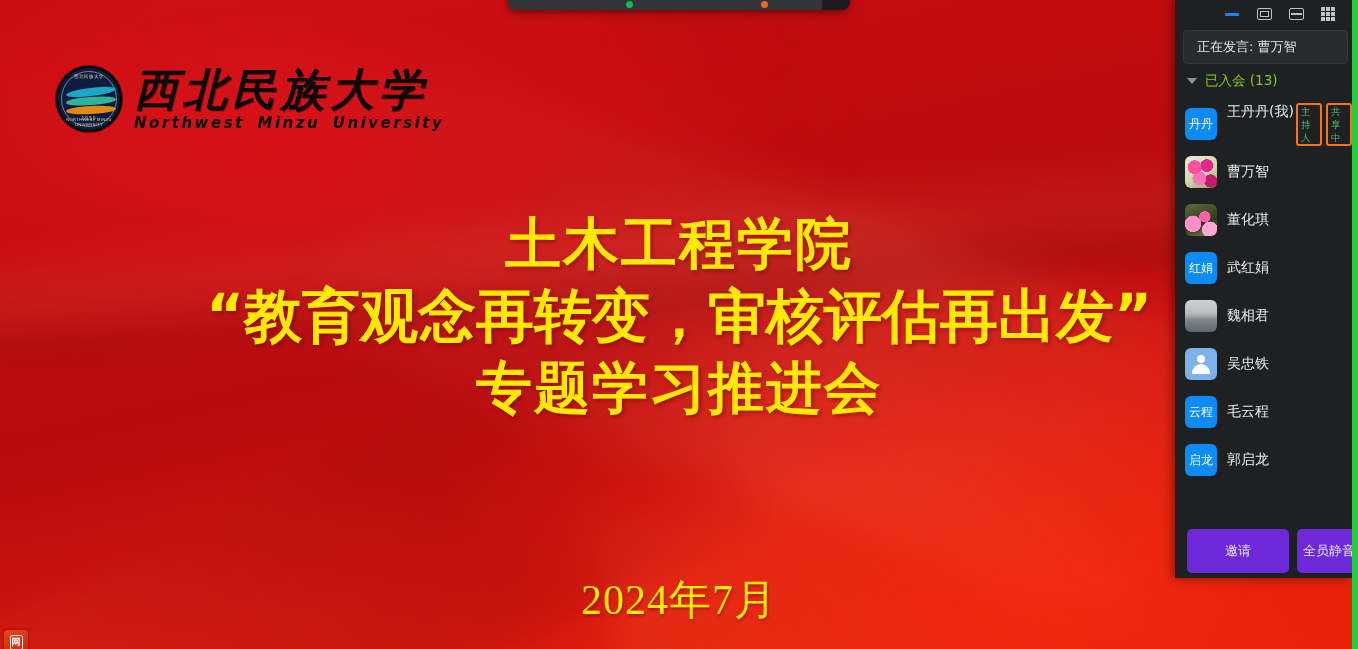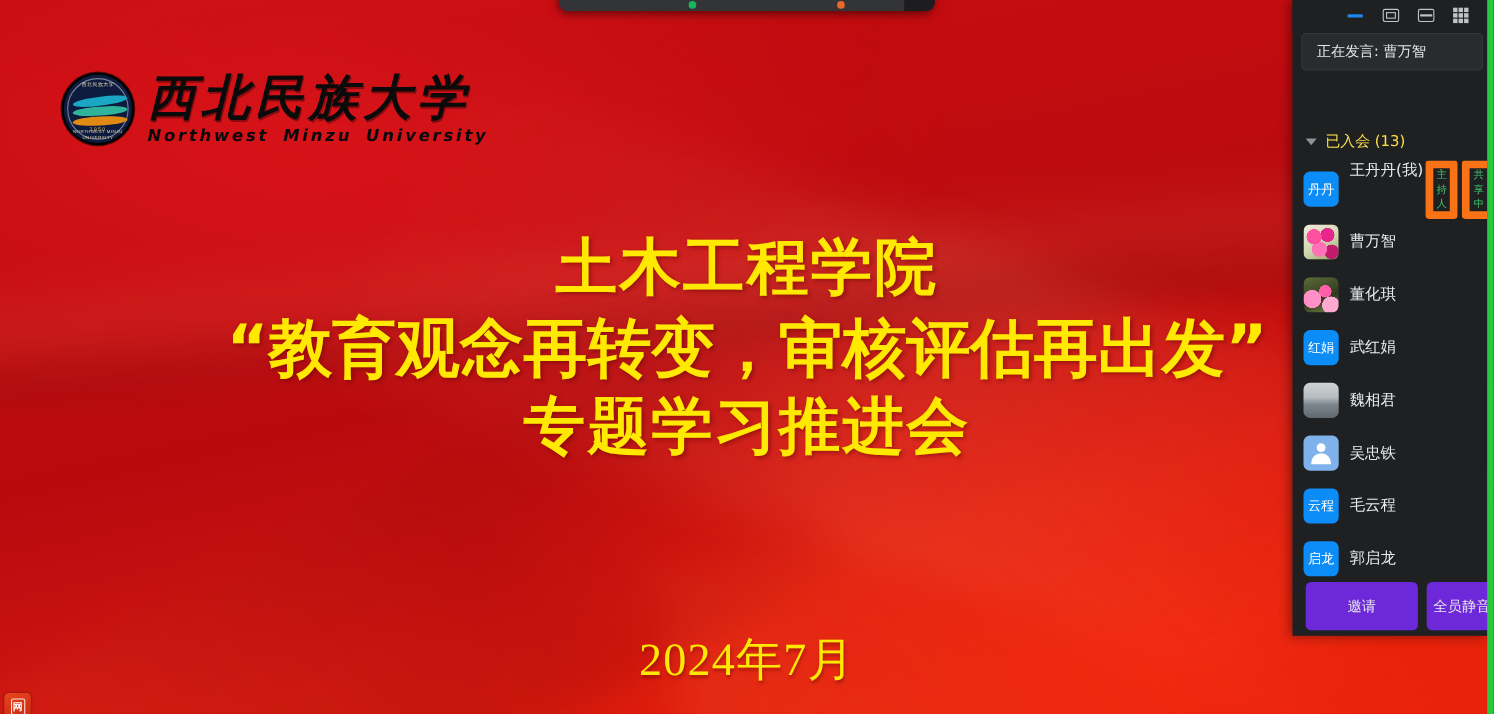--- a/index.html
+++ b/index.html
@@ -169,21 +169,21 @@
 
   #speaking-indicator{
     margin:2px 0 0 8px; width:165px; height:34px;
     background:#2a2b2e; border-radius:4px;
     display:flex; align-items:center; padding-left:13px;
     color:#e4e6ea; font-size:13px; flex:0 0 auto;
     border:1px solid #35373b;
   }
   #section-header{
     height:34px; display:flex; align-items:center; gap:8px;
-    padding-left:12px; color:#fde047; font-size:13.5px; flex:0 0 auto;margin-top:48px;
+    padding-left:12px; color:#84cc16; font-size:13.5px; flex:0 0 auto;
   }
   #section-header .caret{
     width:0;height:0;border-left:5px solid transparent;border-right:5px solid transparent;
     border-top:6px solid #8d939b;
   }
   #participant-list{
     flex:1 1 auto; overflow:hidden; padding-top:2px;
   }
   .p-row{
     height:48px; display:flex; align-items:center; gap:10px; padding-left:10px;
@@ -222,21 +222,21 @@
       radial-gradient(circle at 78% 80%, #ffa8d2 0 22%, rgba(255,168,210,0) 23%),
       linear-gradient(160deg,#5c6b3a,#2f3a1e 60%,#7b8a4a);
   }
   .p-avatar.photo-landscape{
     background:linear-gradient(180deg,#cfd3d6 0%,#b6bcc0 42%,#7e868c 62%,#5e686e 100%);
   }
   .p-info{ display:flex; flex-direction:row; gap:2px; min-width:0; }
   .p-name{ color:#e8eaed; font-size:14px; white-space:nowrap; }
   .p-badges{ display:flex; gap:4px; }
   .badge{
-    font-size:9.5px; color:#3fc26a; border:7px solid #f97316;
+    font-size:9.5px; color:#3fc26a; border:2px solid #f97316;
     border-radius:3px; padding:0 3px; line-height:13px;
   }
   #panel-footer{
     height:54px; flex:0 0 auto; display:flex; align-items:center;
     gap:8px; padding:0 0 0 12px;
   }
   .panel-btn{
     height:44px; background:#6d28d9; color:#e4e6ea;
     border:none; border-radius:5px; font-size:13px;
     display:flex; align-items:center; justify-content:center;

